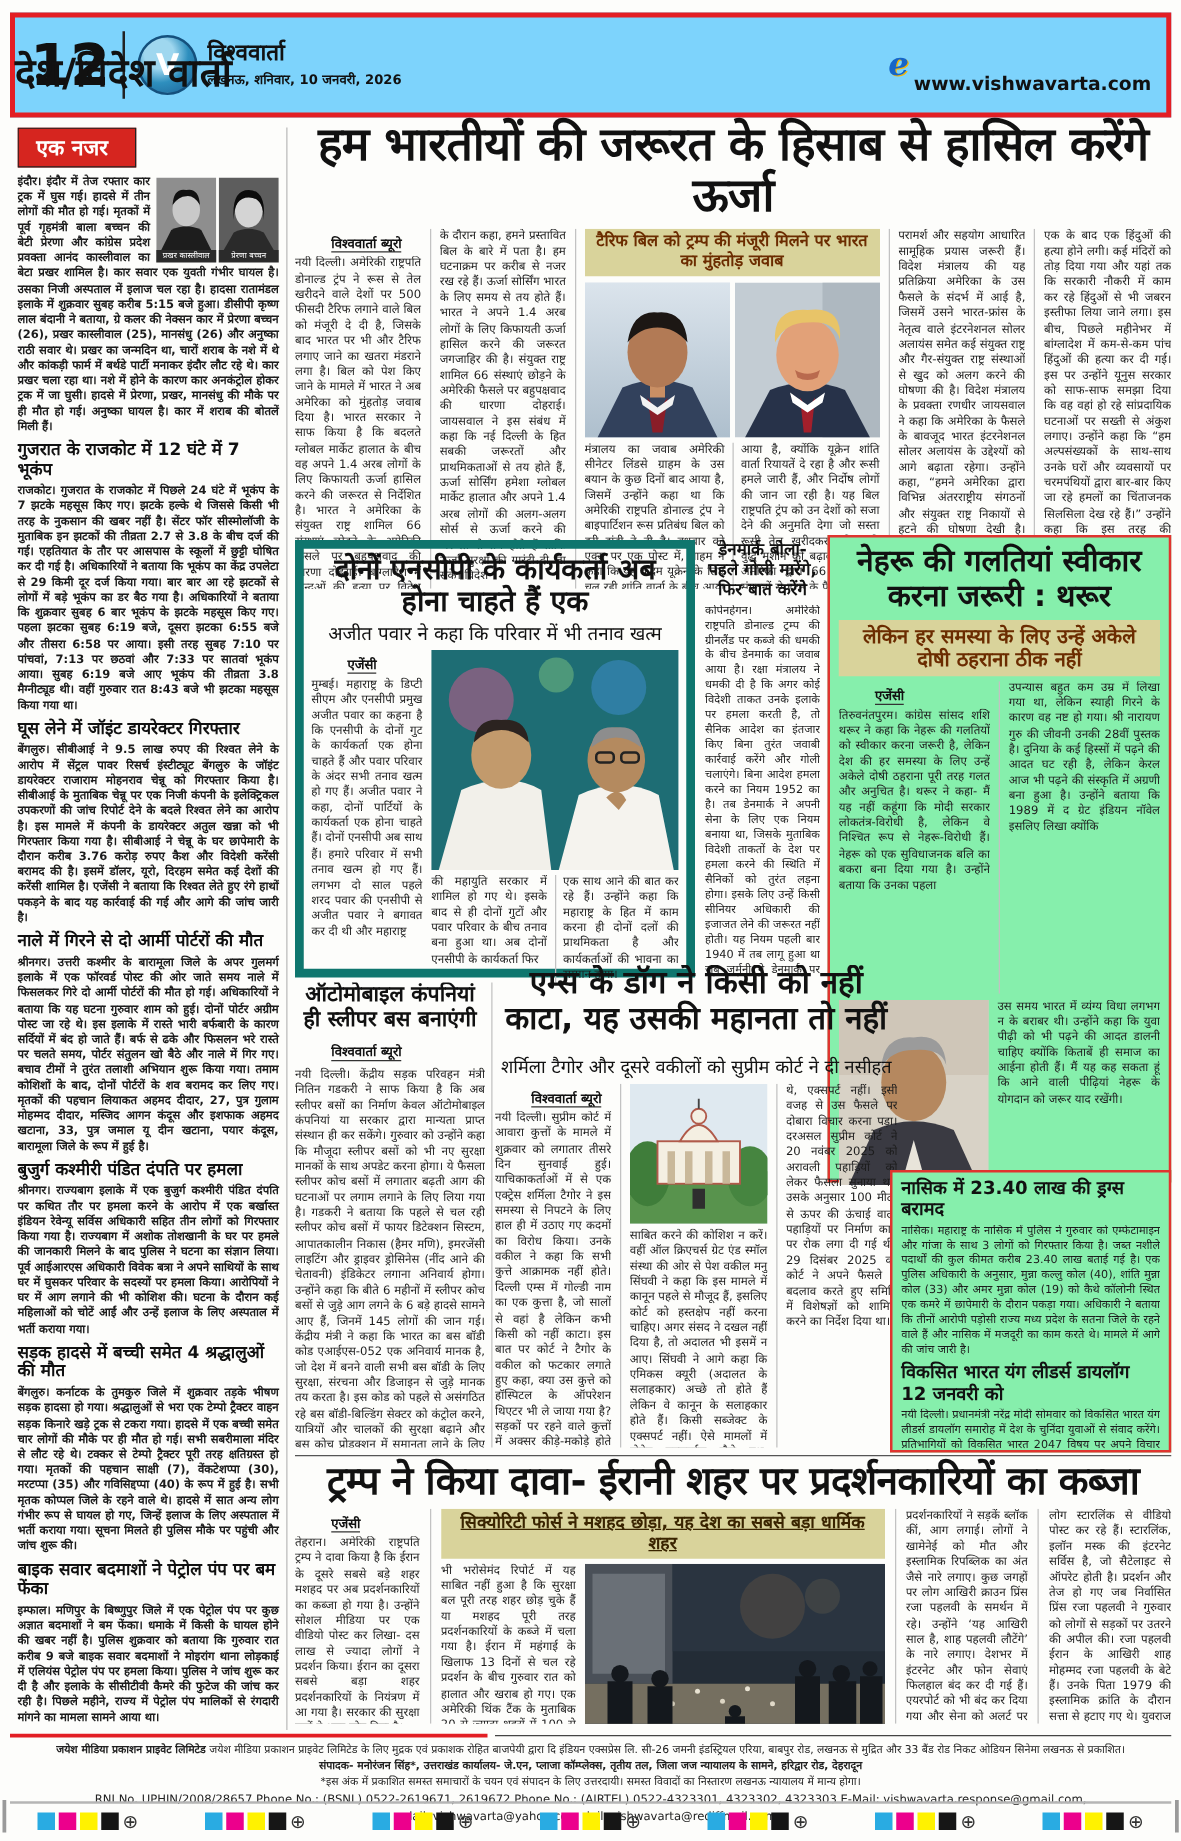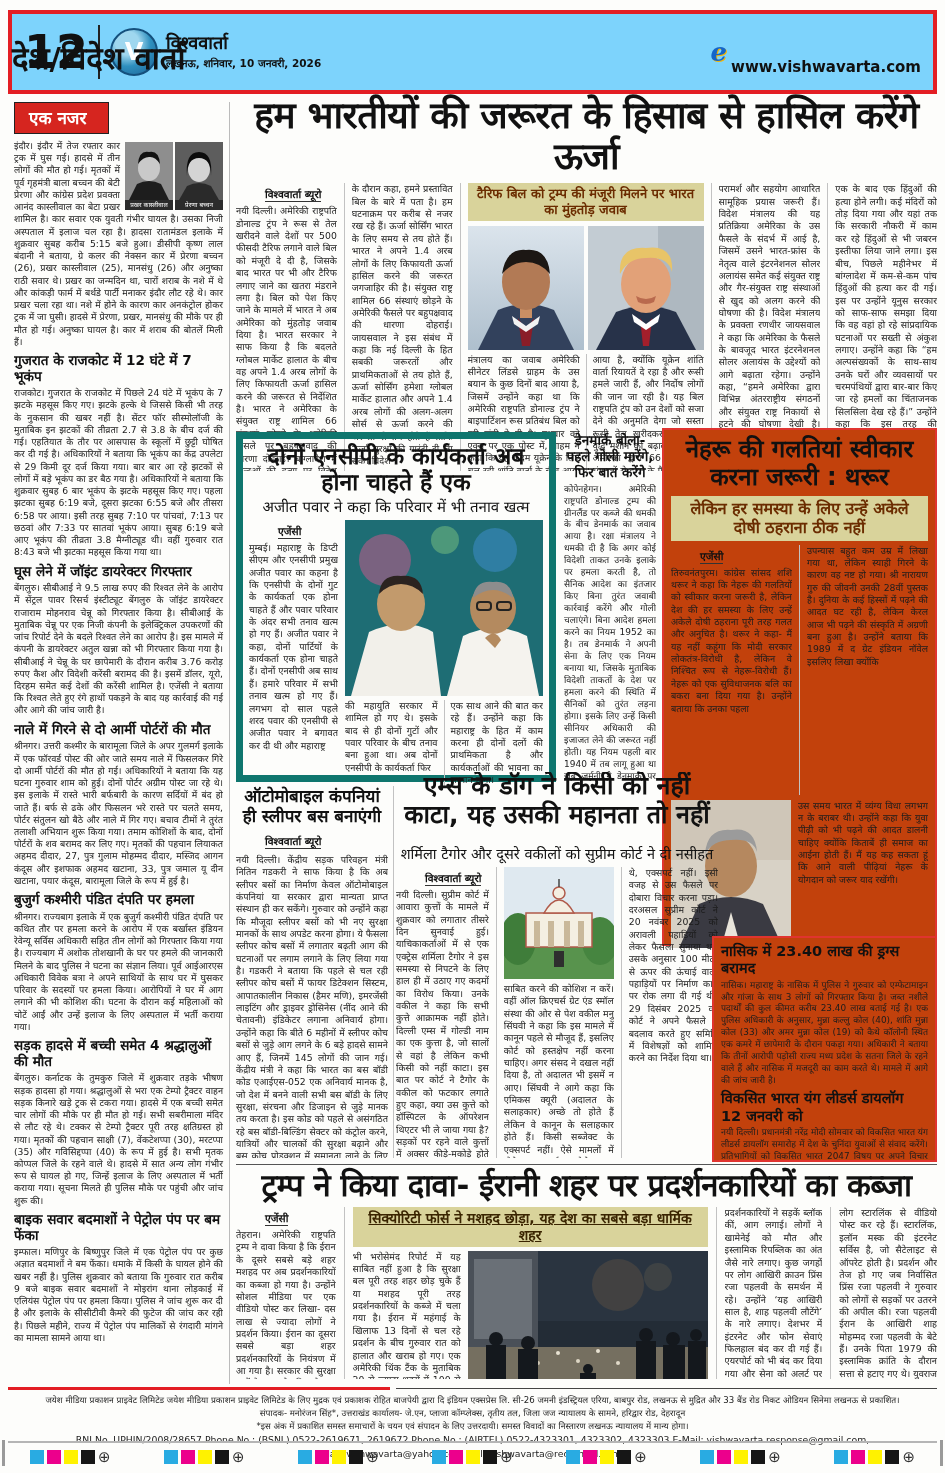--- a/index.html
+++ b/index.html
@@ -19,47 +19,47 @@
   .section-title{position:absolute;left:0;right:0;text-align:left;top:22px;font-size:31px;font-weight:700;pointer-events:none;}
   .mh-right{margin-left:auto;display:flex;align-items:center;gap:4px;}
   .e-icon{font-family:"DejaVu Serif",serif;font-style:italic;font-weight:700;font-size:26px;color:#1565c8;text-shadow:1px 1px 0 #f7b500;}
   .site-url{font-size:15px;font-weight:700;margin-top:29px;}
   
   .sidebar{box-sizing:border-box;overflow:hidden;border-right:1px solid #bbb;padding-right:6px;}
   .eknazar-bar{display:inline-block;background:#d6251f;color:#fff;font-size:17px;font-weight:700;
      padding:3px 22px 4px 14px;border:1px solid #222;margin-bottom:6px;}
   .brief{margin-bottom:5px;}
   .bhead{font-size:13.6px;font-weight:700;line-height:1.15;margin:4px 0 3px;}
-  .bbody{font-size:9.2px;line-height:1.33;text-align:justify;color:#1c1c1c;}
+  .bbody{font-size:9.2px;line-height:1.33;text-align:justify;color:#1c1c1c;font-weight:bold;}
   .pstrip{float:right;width:98px;margin:2px 0 3px 5px;display:flex;gap:2px;}
   .pcell{width:48px;}
   .pcell svg{display:block;width:48px;height:58px;}
   .pcap{background:#2b2b2b;color:#fff;font-size:6.3px;text-align:center;padding:1px 0;line-height:1.2;}
   
   .hl-xl{font-size:37px;font-weight:700;text-align:center;line-height:1.1;letter-spacing:-.5px;}
   .hl-lg{font-size:23px;font-weight:700;text-align:center;line-height:1.15;}
   .hl-md{font-size:17px;font-weight:700;text-align:center;line-height:1.2;}
   .hl-sm{font-size:13.5px;font-weight:700;text-align:center;line-height:1.2;}
   .subhead-box{background:#d9d39b;color:#6b2c00;font-weight:700;text-align:center;
      padding:3px 6px;font-size:13px;line-height:1.2;}
   .byline{font-size:10.5px;font-weight:700;border-bottom:1px solid #333;display:inline-block;margin-bottom:3px;margin-left:29px;}
   .col{font-size:9.3px;line-height:1.33;text-align:justify;overflow:hidden;color:#1c1c1c;}
   .vr{width:1px;background:#c2c2c2;}
   .photo svg{display:block;width:100%;height:100%;}
   
   .footer{text-align:center;font-size:8.6px;line-height:1.5;color:#222;}
-  .footer .f-bold{font-weight:400;}
+  .footer .f-bold{font-weight:700;}
   .cmyk-bar{display:flex;justify-content:space-between;align-items:center;}
   .cmyk-group{display:flex;gap:3px;align-items:center;}
   .sq{width:14px;height:14px;display:inline-block;}
   .sq.c{background:#29abe2}.sq.m{background:#ec008c}.sq.y{background:#fff200}.sq.k{background:#161616}
   .reg{font-size:15px;line-height:14px;color:#333;}
   .rule-red{background:#e31e24;height:3px;}
   .rule-dark{background:#444;height:1px;}
-  .boxed-red{border:2px solid #e0342f;box-sizing:border-box;background:#c2410c;}
+  .boxed-red{border:2px solid #e0342f;box-sizing:border-box;background:#86efac;}
   .boxed-thin{border:7px solid #0f766e;box-sizing:border-box;}
 </style>
 </head>
 <body>
 
 <div class="page">
 
   <div class="abs masthead-box" style="left:8px;top:10px;width:929px;height:84px;">
     <div class="pagenum">12</div>
     <div class="mh-div"></div>

